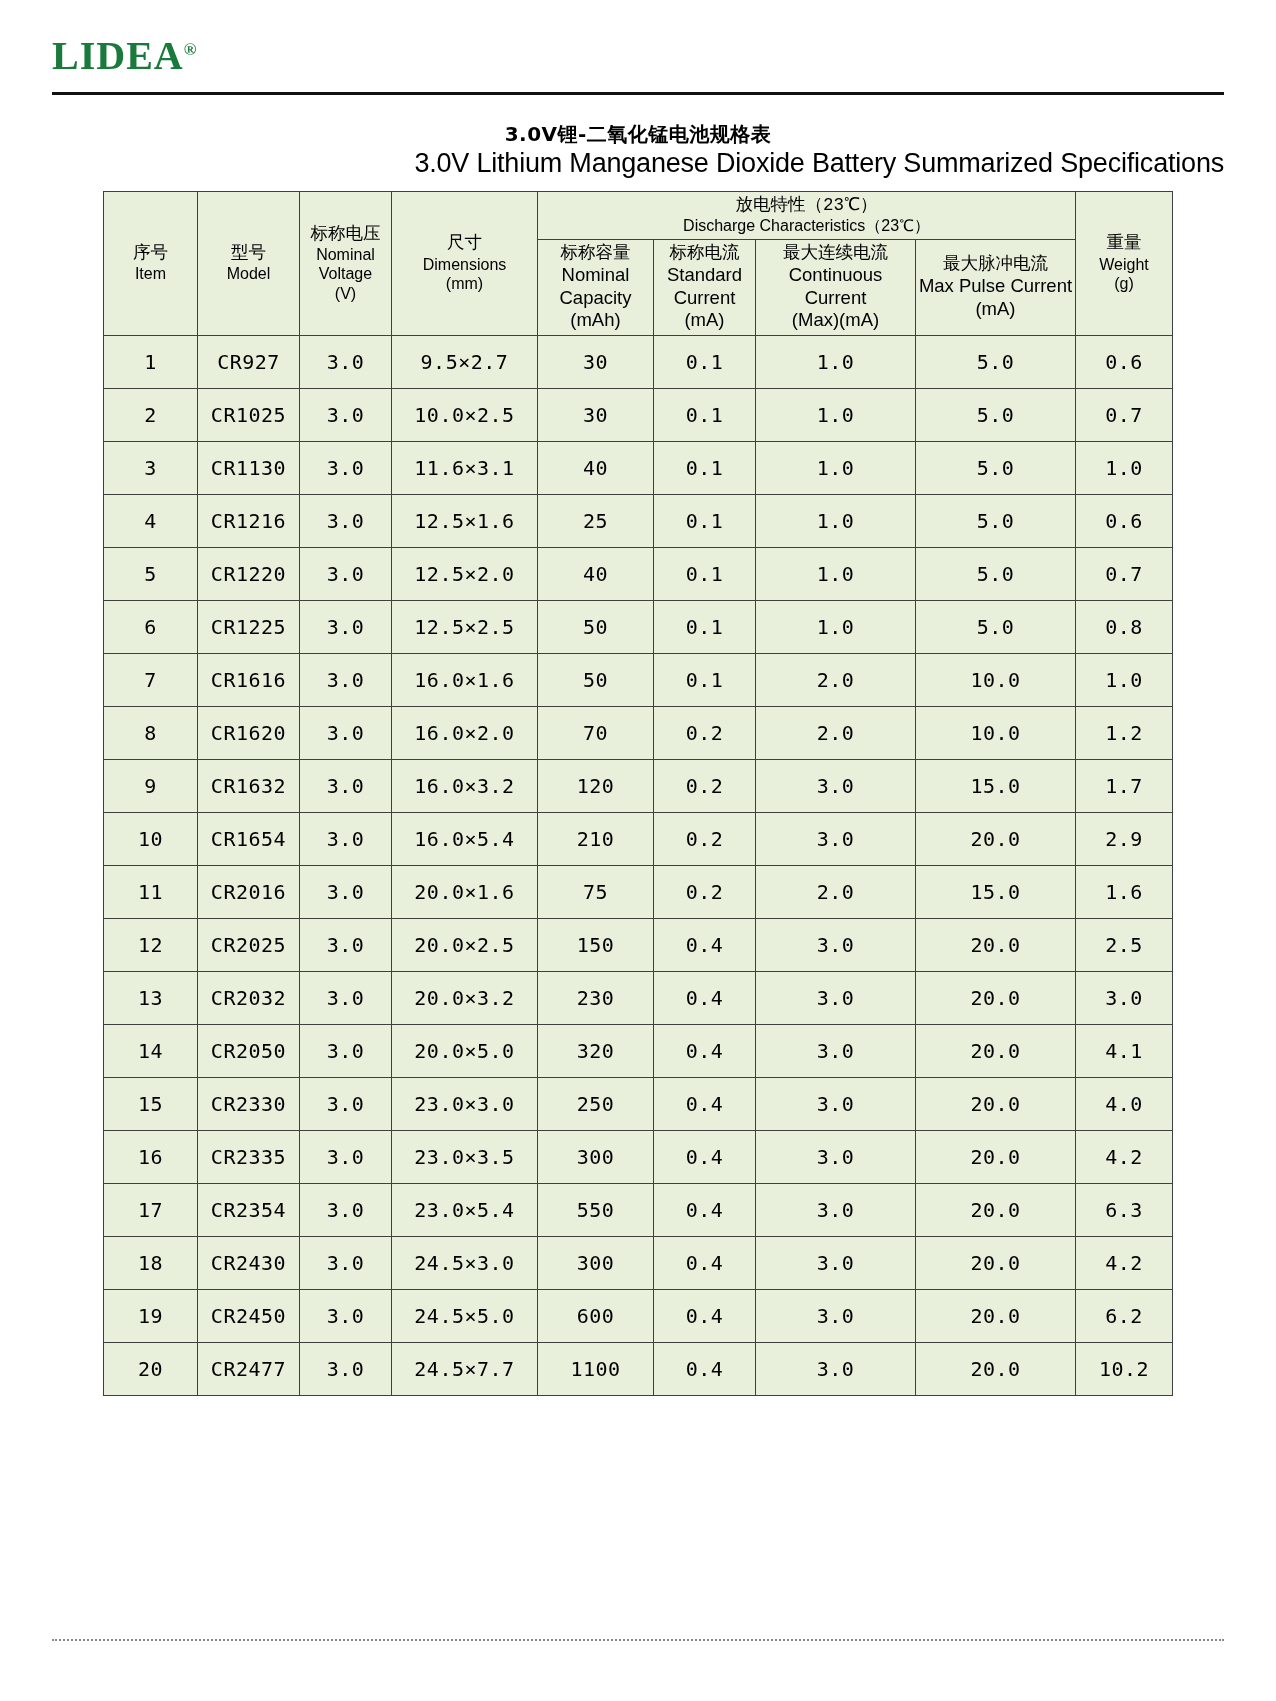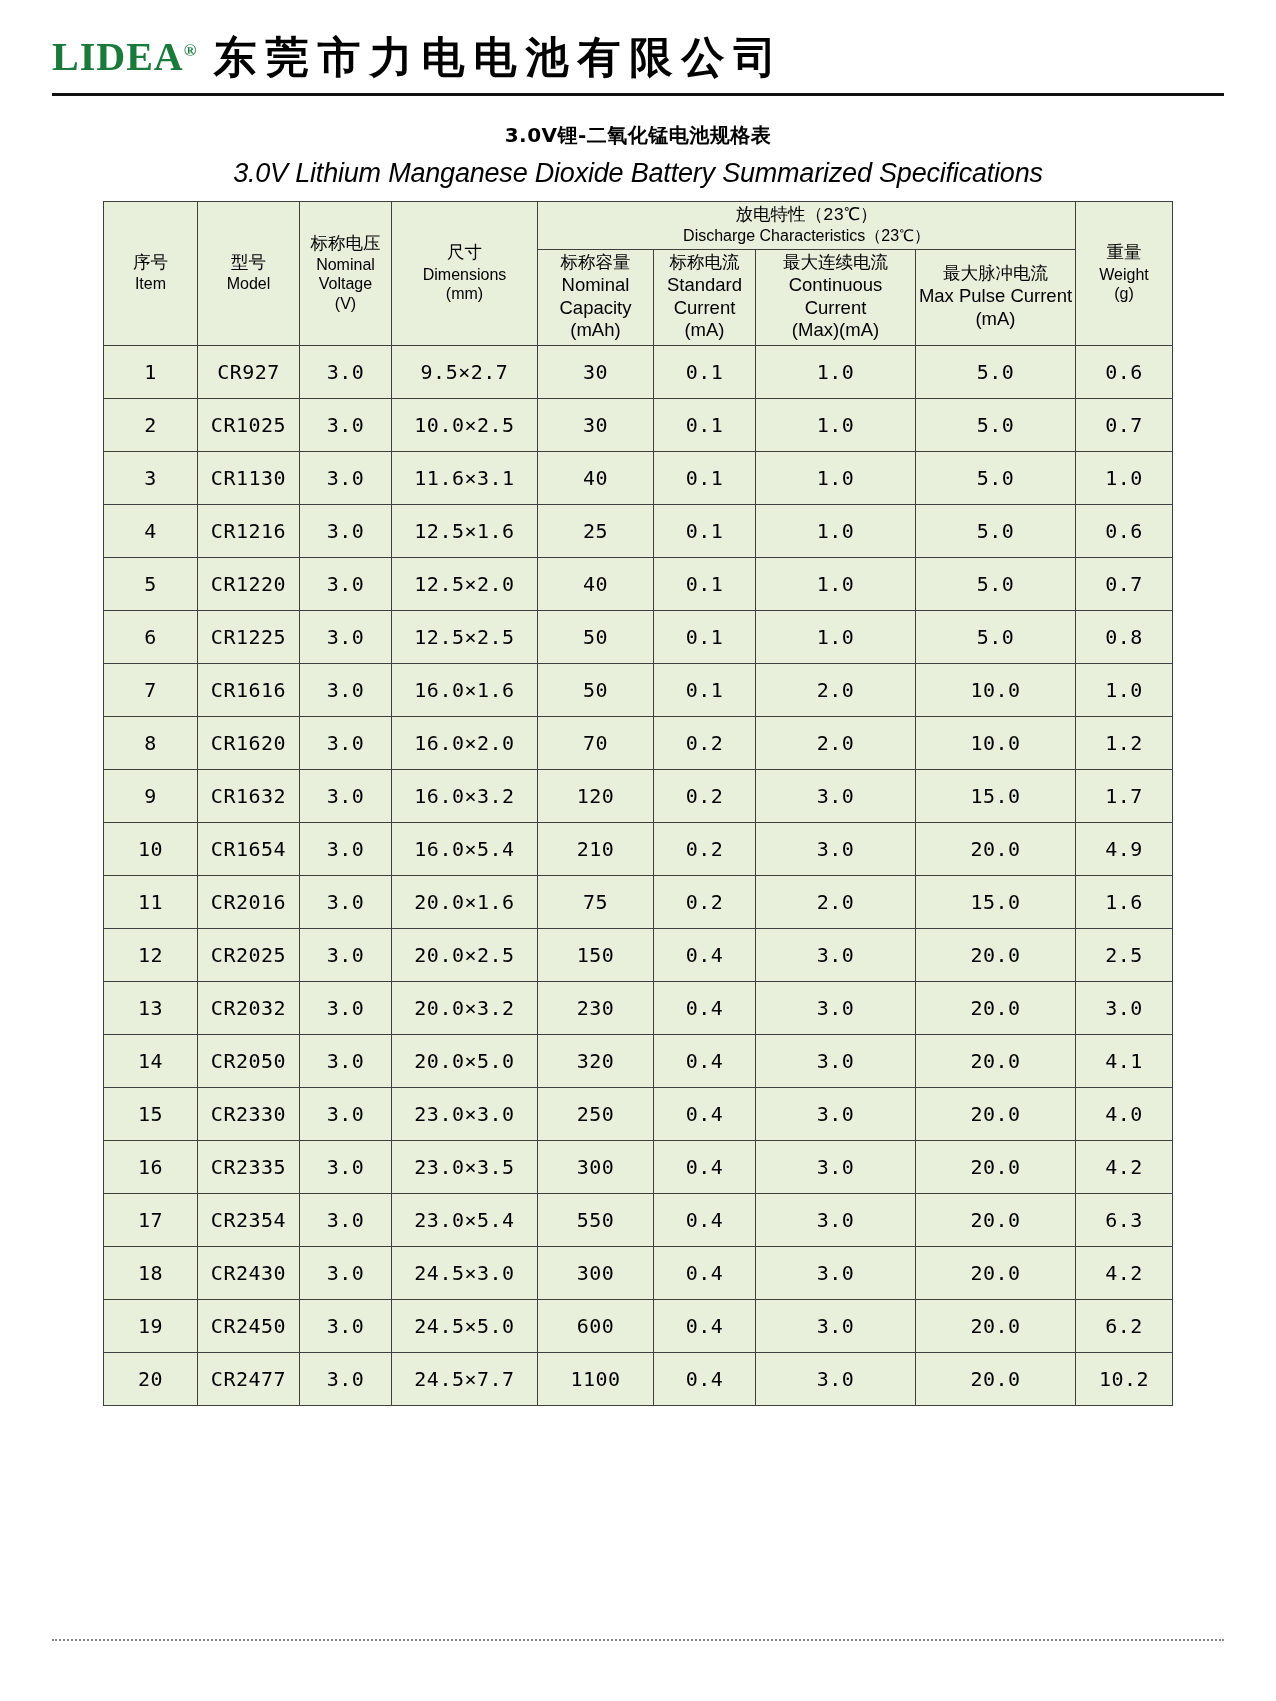--- a/index.html
+++ b/index.html
@@ -75,27 +75,26 @@
   
   .title-cn {
     text-align: center;
     font-family: "DejaVu Sans", sans-serif;
     font-size: 20px;
     font-weight: bold;
     margin-top: 26px;
     letter-spacing: 0.5px;
   }
   .title-en {
-    text-align: center;
+    text-align: right;
     font-family: "Liberation Sans", sans-serif;
     font-size: 27px;
-    margin-top: 9px;
+    margin-top: 0;
     margin-bottom: 12px;
     letter-spacing: -0.2px;
-    font-style: italic;
   }
 
   
   table.spec {
     width: 1069px;
     margin: 0 auto;
     border-collapse: collapse;
     table-layout: fixed;
     background: #e8f0dc;
   }
@@ -164,21 +163,20 @@
 </head>
 <body>
 
 <div class="page">
 
   <div class="header">
     <div class="brand-row">
       <div class="logo" style="color: rgb(26, 122, 60);">
         <span>LIDEA</span><span class="reg">®</span>
       </div>
-      <div class="company-cn">东莞市力电电池有限公司</div>
     </div>
     <div class="header-rule"></div>
   </div>
 
   <div class="title-cn">3.0V锂-二氧化锰电池规格表</div>
   <div class="title-en">3.0V Lithium Manganese Dioxide Battery Summarized Specifications</div>
 
   <table class="spec">
     <colgroup>
       <col class="w-item">
@@ -346,21 +344,21 @@
       </tr>
       <tr>
         <td class="c-item">10</td>
         <td class="c-model">CR1654</td>
         <td>3.0</td>
         <td>16.0×5.4</td>
         <td>210</td>
         <td>0.2</td>
         <td>3.0</td>
         <td>20.0</td>
-        <td>4.9</td>
+        <td>2.9</td>
       </tr>
       <tr>
         <td class="c-item">11</td>
         <td class="c-model">CR2016</td>
         <td>3.0</td>
         <td>20.0×1.6</td>
         <td>75</td>
         <td>0.2</td>
         <td>2.0</td>
         <td>15.0</td>

